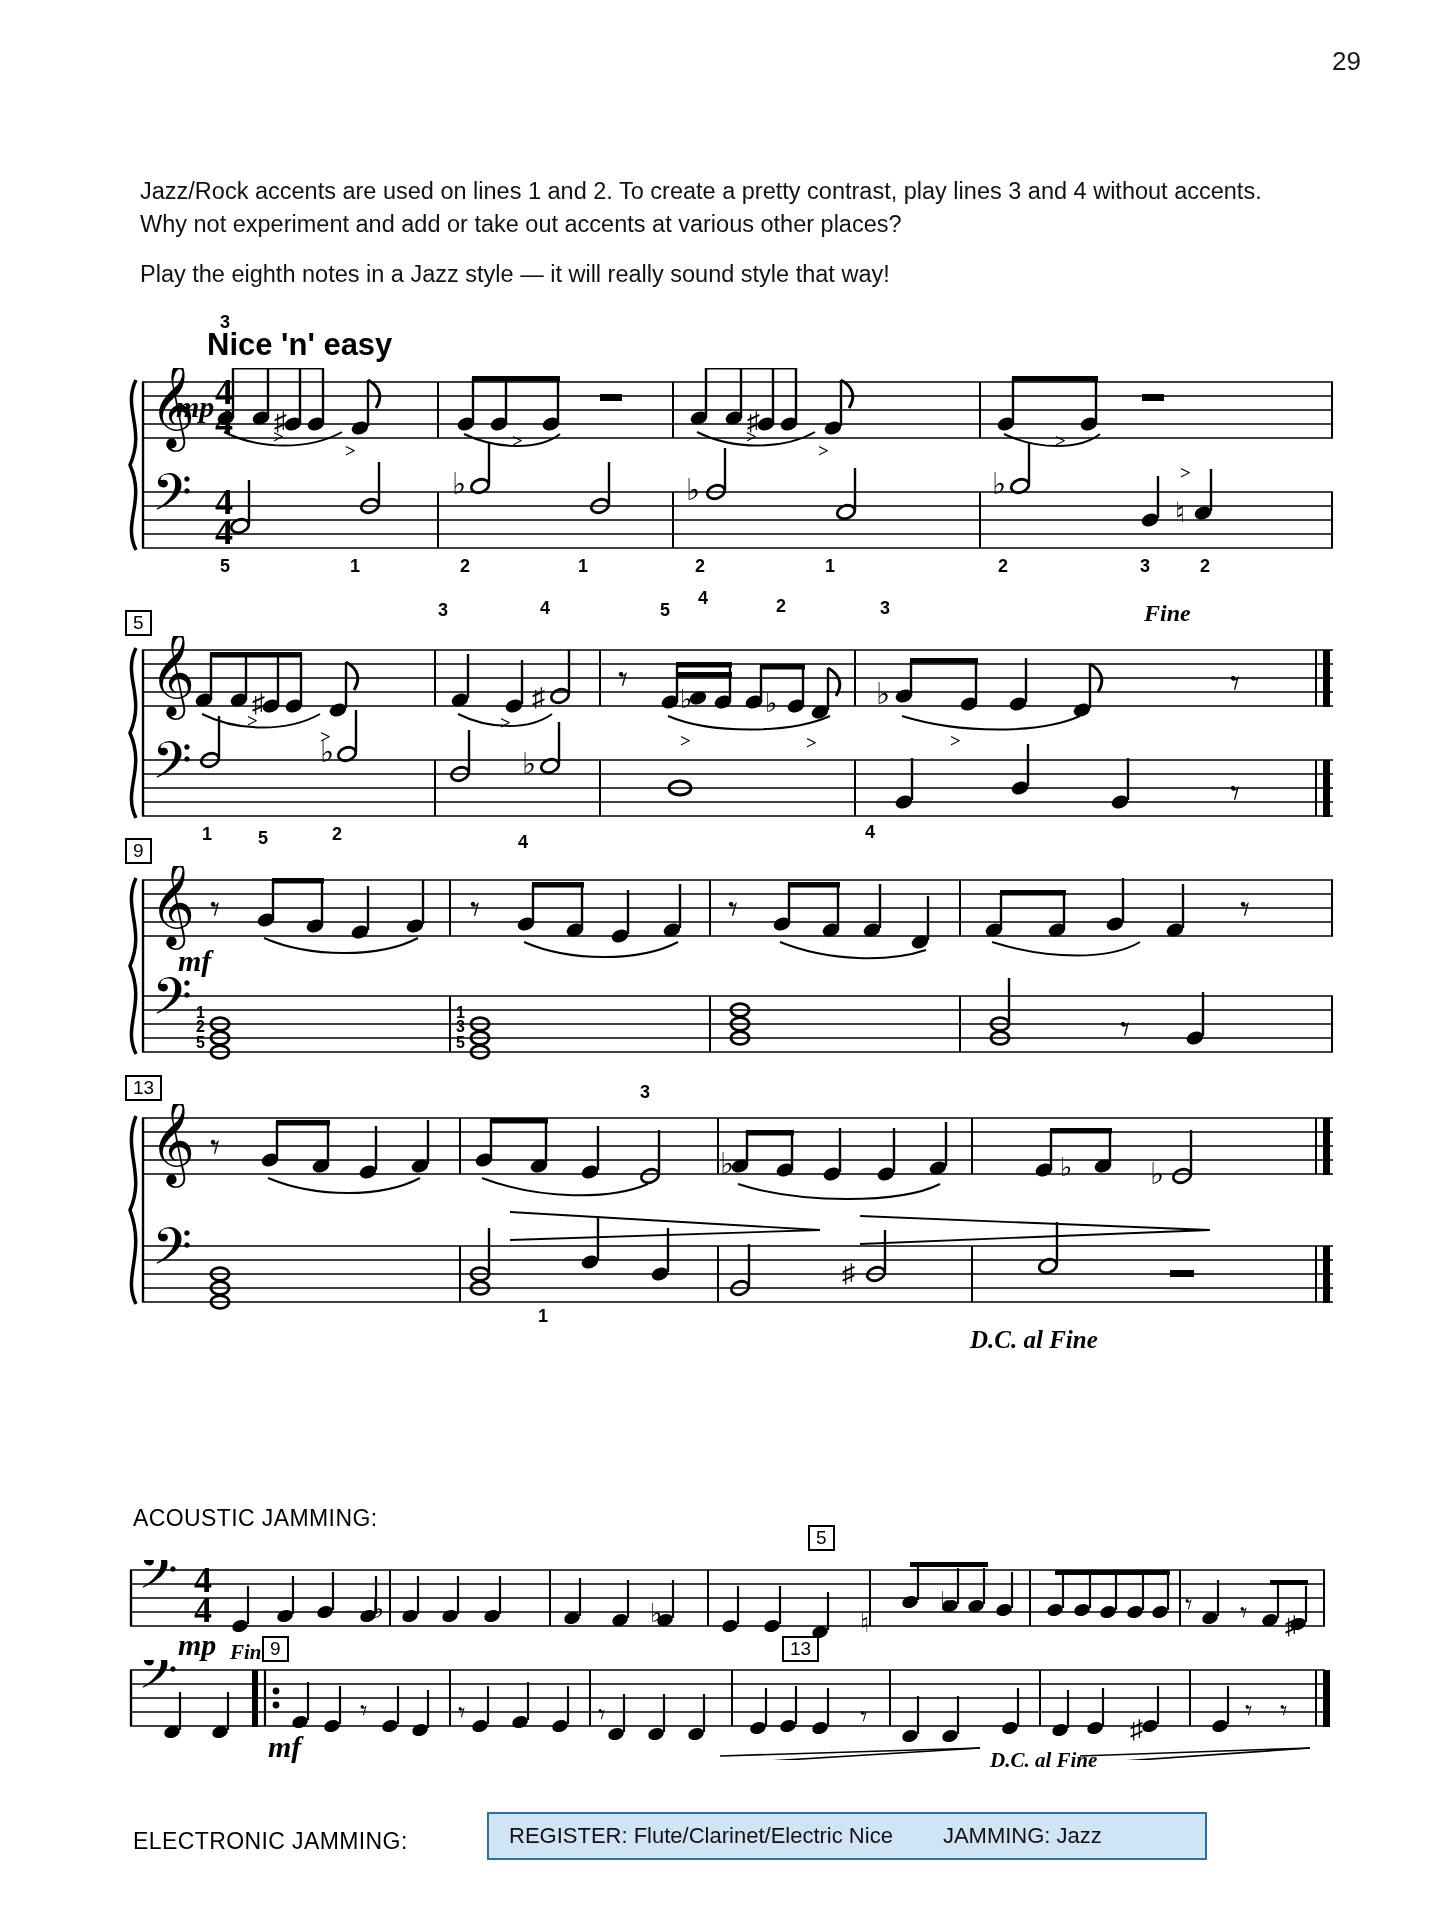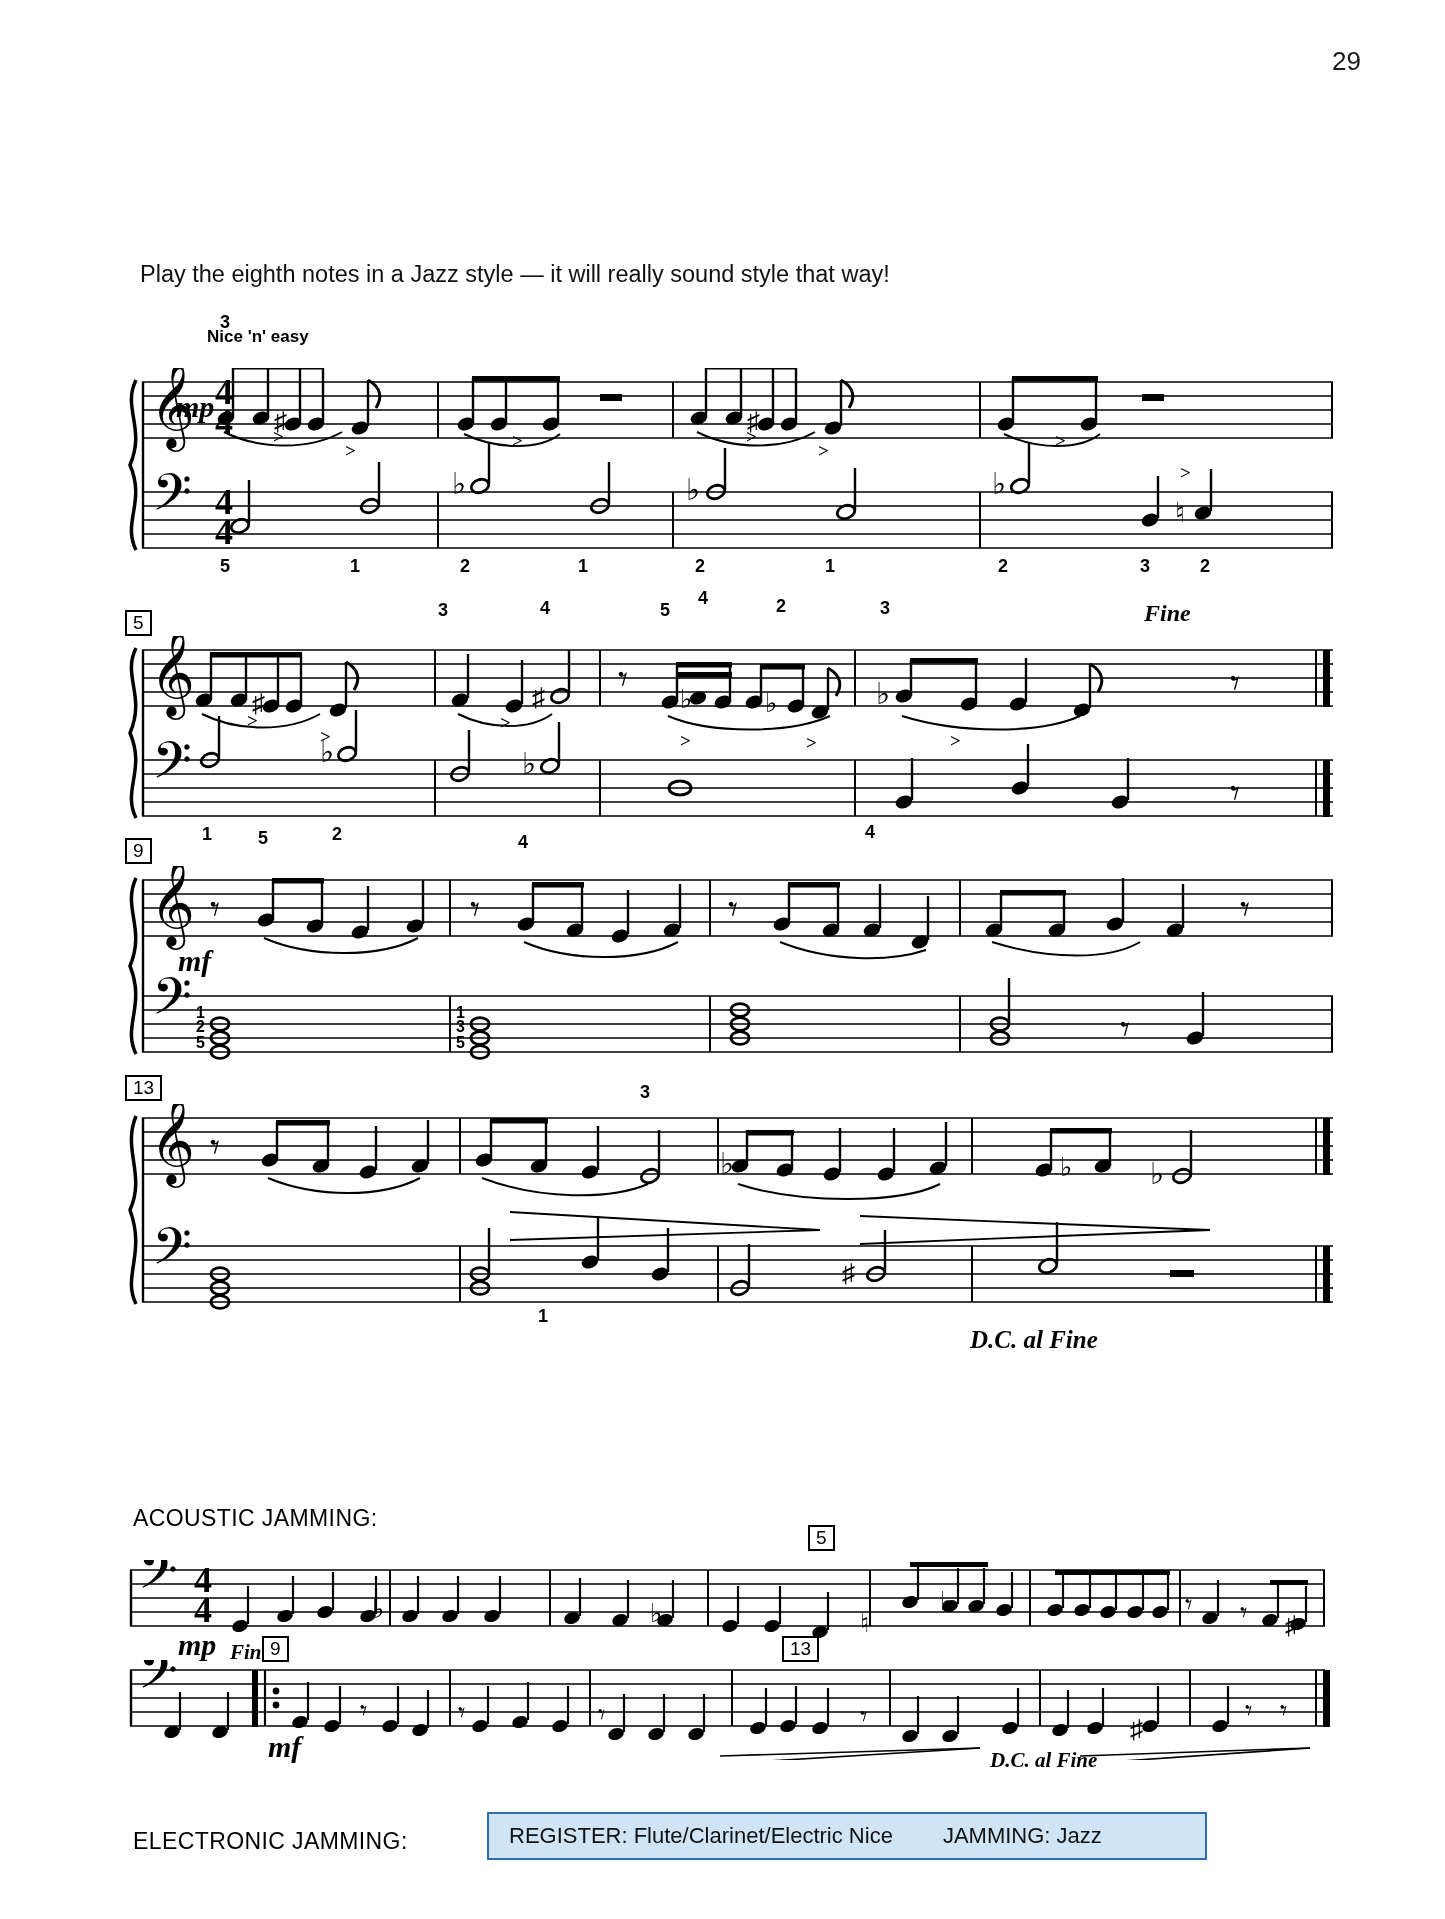--- a/index.html
+++ b/index.html
@@ -51,21 +51,21 @@
     line-height: 33px;
     color: #111;
   }
   #para1 { top: 175px; }
   #para2 { top: 258px; }
 
   .tempo-mark {
     position: absolute;
     left: 207px;
     top: 327px;
-    font-size: 17px;
+    font-size: 31px;
     font-weight: bold;
     font-family: "Liberation Sans", sans-serif;
   }
 
   
   .system {
     position: absolute;
   }
   svg { display:block; }
 
@@ -148,20 +148,21 @@
   }
 </style>
 </head>
 <body>
 
 <div class="page">
 
   <div class="page-number">29</div>
 
 
+  <div class="para" id="para1">Jazz/Rock accents are used on lines 1 and 2. To create a pretty contrast, play lines 3 and 4 without accents. Why not experiment and add or take out accents at various other places?</div>
   <div class="para" id="para2">Play the eighth notes in a Jazz style — it will really sound style that way!</div>
 
   <div class="tempo-mark">Nice 'n' easy</div>
 
   <div class="system" style="left:120px; top:368px; width:1215px; height:230px;">
     <svg width="1215" height="230">
 
       <g stroke="#000" stroke-width="1.6">
         <line x1="22" y1="14" x2="1213" y2="14"></line>
         <line x1="22" y1="28" x2="1213" y2="28"></line>

